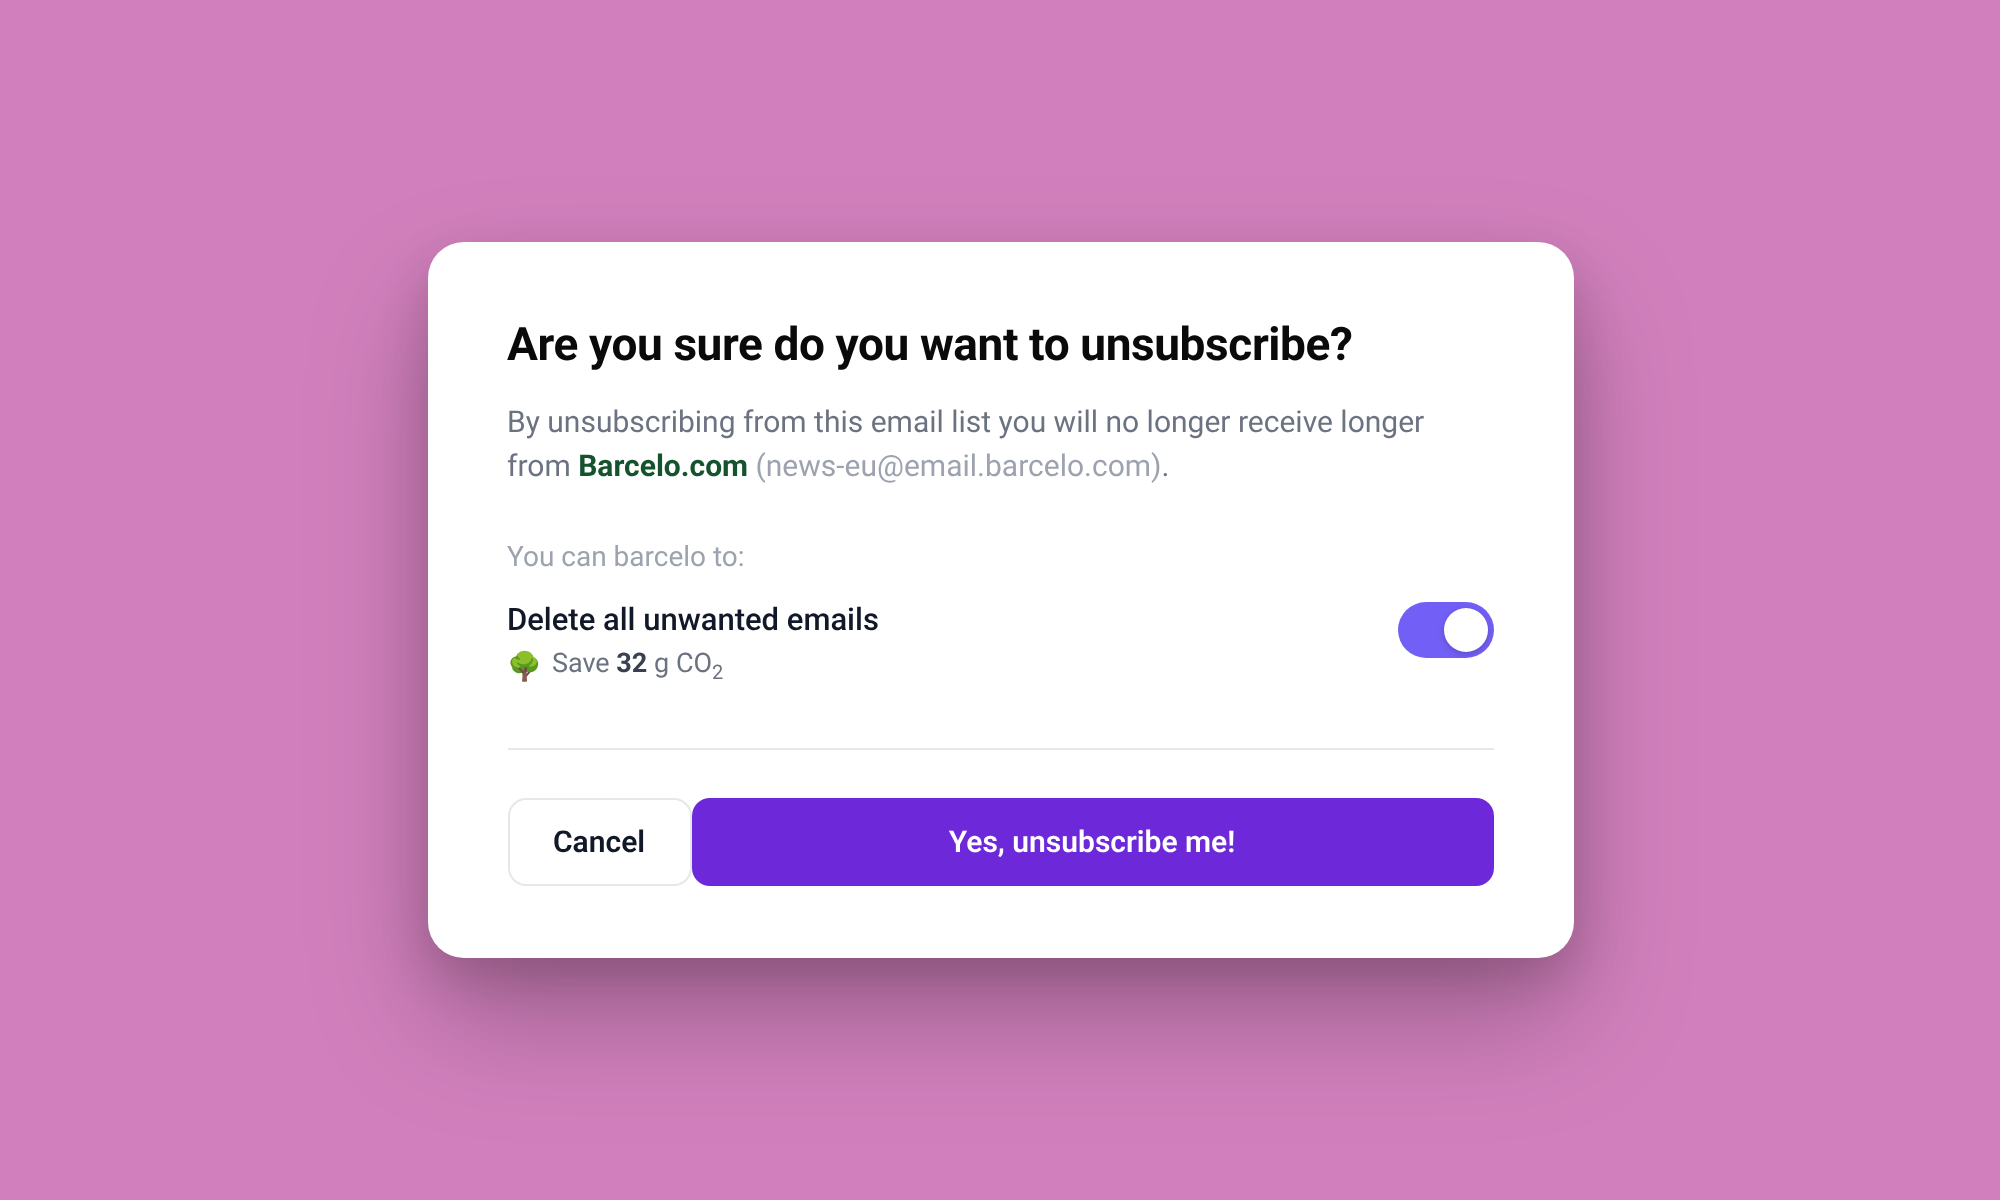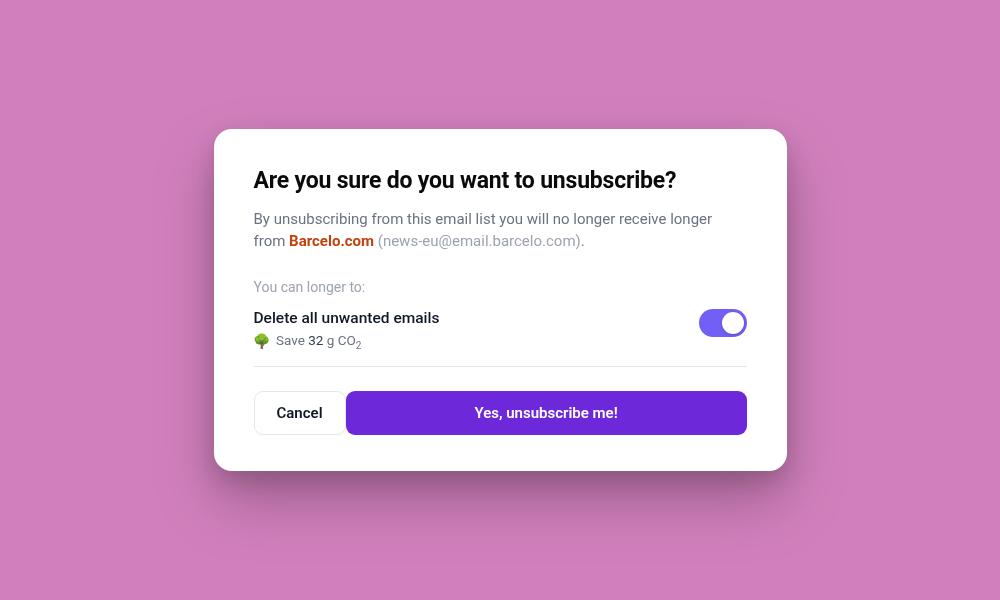--- a/index.html
+++ b/index.html
@@ -37,38 +37,38 @@
     
     .modal-description {
       font-size: 15px;
       line-height: 1.5;
       color: #6b7280;
       margin-bottom: 26px;
     }
     
     .modal-description .sender-name {
       font-weight: 700;
-      color: #c2410c;
+      color: #14532d;
     }
     
     .modal-description .sender-email {
       color: #9ca3af;
     }
     
     .choose-label {
       font-size: 14px;
       color: #9ca3af;
       margin-bottom: 14px;
     }
     
     .option-row {
       display: flex;
       justify-content: space-between;
       align-items: flex-start;
-      padding-bottom: 16px;
+      padding-bottom: 32px;
       border-bottom: 1px solid #e5e7eb;
       margin-bottom: 24px;
     }
     
     .option-text {
       flex: 1;
     }
     
     .option-title {
       font-size: 15.5px;
@@ -83,21 +83,21 @@
       display: flex;
       align-items: center;
       gap: 5px;
     }
     
     .tree-icon {
       font-size: 14px;
     }
     
     .option-sub .value {
-      font-weight: 400;
+      font-weight: 700;
       color: #374151;
     }
     
     .option-sub .co2 {
       color: #6b7280;
     }
     
     .option-sub .co2 sub {
       font-size: 10px;
     }
@@ -155,21 +155,21 @@
 </head>
 <body>
 
 <div class="modal">
   <h2 class="modal-title">Are you sure do you want to unsubscribe?</h2>
 
   <p class="modal-description">
     <span>By unsubscribing from this email list you will no longer receive longer from </span><span class="sender-name">Barcelo.com</span><span class="sender-email"> (news-eu@email.barcelo.com)</span><span>.</span>
   </p>
 
-  <p class="choose-label">You can longer to:</p>
+  <p class="choose-label">You can barcelo to:</p>
 
   <div class="option-row">
     <div class="option-text">
       <div class="option-title">Delete all unwanted emails</div>
       <div class="option-sub">
         <span class="tree-icon">🌳</span>
         <span>
           <span>Save </span><span class="value">32</span><span class="co2"><span> g CO</span><sub>2</sub></span>
         </span>
       </div>

